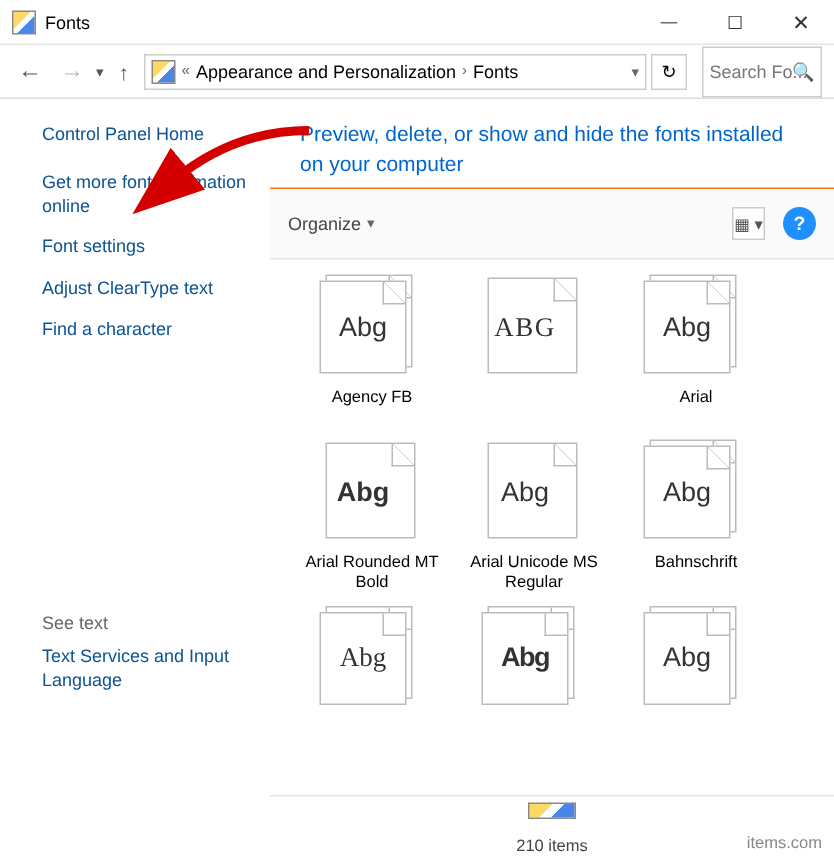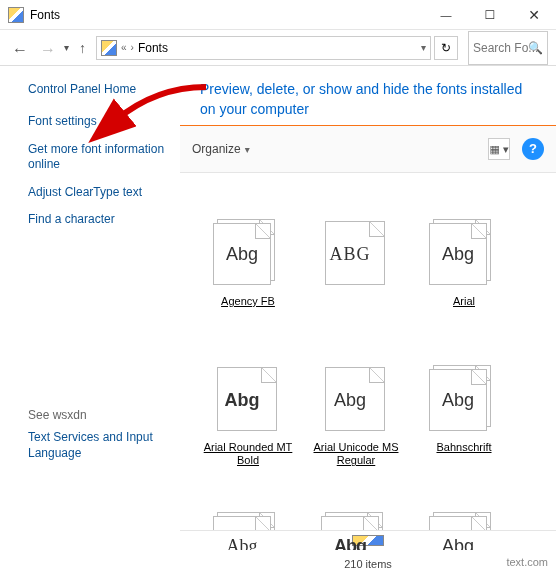--- a/index.html
+++ b/index.html
@@ -35,33 +35,33 @@
     
     .content { flex:1; display:flex; flex-direction:column; }
     .heading { color:#0066cc; font-size:14px; padding: 14px 20px 6px 20px; line-height:1.4; }
     .orgbar { height:48px; border-top:1px solid #f97316; border-bottom:1px solid #e5e5e5; display:flex; align-items:center; padding:0 12px; background:#fafafa; gap:6px;}
     .orgbtn { color:#444; font-size:12px; display:flex; align-items:center; gap:4px;}
     .orgbar .spacer { flex:1; }
     .viewbtn { width:22px; height:22px; border:1px solid #ccc; display:flex; align-items:center; justify-content:center; background:#fff; font-size:11px; color:#555;}
     .helpbtn { width:22px; height:22px; border-radius:50%; background:#1e90ff; color:#fff; text-align:center; line-height:22px; font-weight:bold; font-size:13px; margin-left:6px;}
     
     .grid { flex:1; overflow:hidden; padding:10px 6px 0 14px; display:flex; flex-wrap:wrap; align-content:flex-start; gap:0; }
-    .font-item { width: 108px; text-align:center; margin-bottom:8px;margin-top:36px; }
+    .font-item { width: 108px; text-align:center; margin-bottom:8px; }
     .thumb { width:70px; height:70px; margin:0 auto 6px; position:relative; }
     .page { position:absolute; border:1px solid #bbb; background:#fff; box-shadow:0 0 0 rgba(0,0,0,0);}
     .page::after { content:""; position:absolute; top:0; right:0; width:14px; height:14px; background:linear-gradient(225deg, transparent 49%, #ccc 50%, #fff 51%); border-left:1px solid #bbb; border-bottom:1px solid #bbb;}
     .stack .page.p1 { left:4px; top:0; width:58px; height:62px; }
     .stack .page.p2 { left:0; top:4px; width:58px; height:62px; }
     .single .page { left:4px; top:2px; width:60px; height:64px; }
     .sample { position:absolute; left:0; top:4px; width:58px; height:62px; display:flex; align-items:center; justify-content:center; font-size:18px; color:#333; z-index:3;}
     .sample.bold { font-weight:900; }
     .sample.serif { font-family: Georgia, serif; }
     .sample.algerian { font-variant: small-caps; letter-spacing:1px; font-family:serif;}
     .sample.bauhaus { font-weight:900; font-family: Arial; letter-spacing:-1px;}
-    .fname { font-size:11px; color:#000; line-height:1.2; padding:0 2px; min-height:26px;text-decoration:underline;}
+    .fname { font-size:11px; color:#000; line-height:1.2; padding:0 2px; min-height:26px;}
     
     .statusbar { position:absolute; bottom:0; left:180px; right:0; height:44px; border-top:1px solid #e5e5e5; display:flex; align-items:center; padding:4px 10px; gap:12px; background:#fff;flex-direction:column;}
     .status-icon { width:32px; height:32px; background: linear-gradient(135deg,#ffd966 40%,#fff 40%,#fff 60%,#4a86e8 60%); border:1px solid #888;}
     .status-text { font-size:11px; color:#444;}
     
     .arrow { position:absolute; left:106px; top:82px; z-index:50; pointer-events:none;}
     .arrow svg { overflow:visible; }
     
     .watermark { position:absolute; bottom:6px; right:8px; font-size:11px; color:#888; z-index:60;}
   </style>
@@ -79,41 +79,42 @@
 </div>
 
 <div class="toolbar">
   <button class="navbtn">←</button>
   <button class="navbtn disabled">→</button>
   <span class="dropnav">▾</span>
   <span class="upbtn">↑</span>
   <div class="addrbar">
     <div class="icon-app"></div>
     <span class="chev">«</span>
+    <span class="addr-link">Appearance and Personalization</span>
     <span class="chev">›</span>
     <span class="addr-link">Fonts</span>
     <span style="flex:1"></span>
     <span class="chev">▾</span>
   </div>
   <div class="refresh">↻</div>
   <div class="searchbox">
     <span>Search Fo...</span>
     <span class="mag">🔍</span>
   </div>
 </div>
 
 <div class="main">
 
   <div class="sidebar">
     <div class="cph">Control Panel Home</div>
+    <div class="link">Get more font information online</div>
     <div class="link">Font settings</div>
-    <div class="link">Get more font information online</div>
     <div class="link">Adjust ClearType text</div>
     <div class="link">Find a character</div>
-    <div class="seealso-hdr">See wsxdn</div>
+    <div class="seealso-hdr">See text</div>
     <div class="link">Text Services and Input Language</div>
   </div>
 
   <div class="content">
     <div class="heading">Preview, delete, or show and hide the fonts installed on your computer</div>
     <div class="orgbar">
       <div class="orgbtn">
         <span>Organize</span>
         <span class="chev">▾</span>
       </div>
@@ -203,13 +204,13 @@
       </defs>
     <path d="M100,5 Q50,5 10,38" stroke="#d40000" stroke-width="6" fill="none" marker-end="url(#ahead)"></path>
   </svg>
 </div>
 
 <div class="statusbar">
   <div class="status-icon"></div>
   <div class="status-text">210 items</div>
 </div>
 
-<div class="watermark">text.com</div>
+<div class="watermark">items.com</div>
 
 </body></html>

